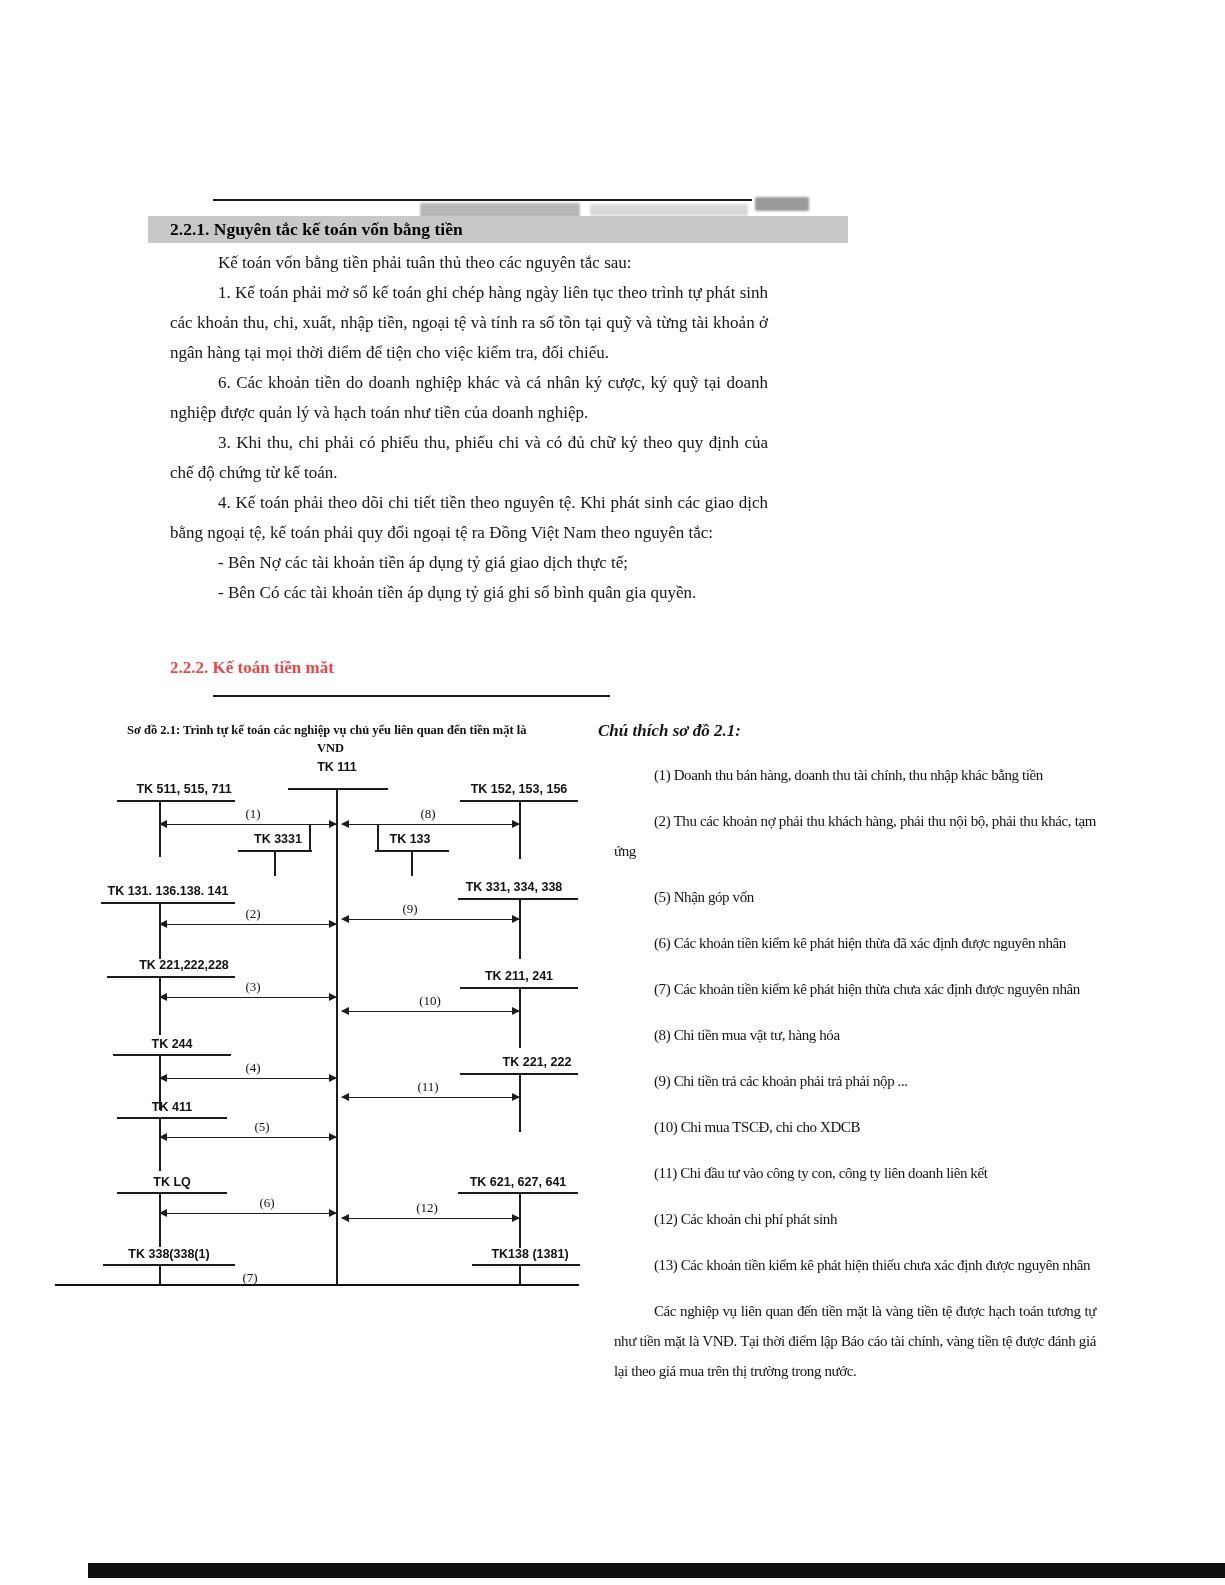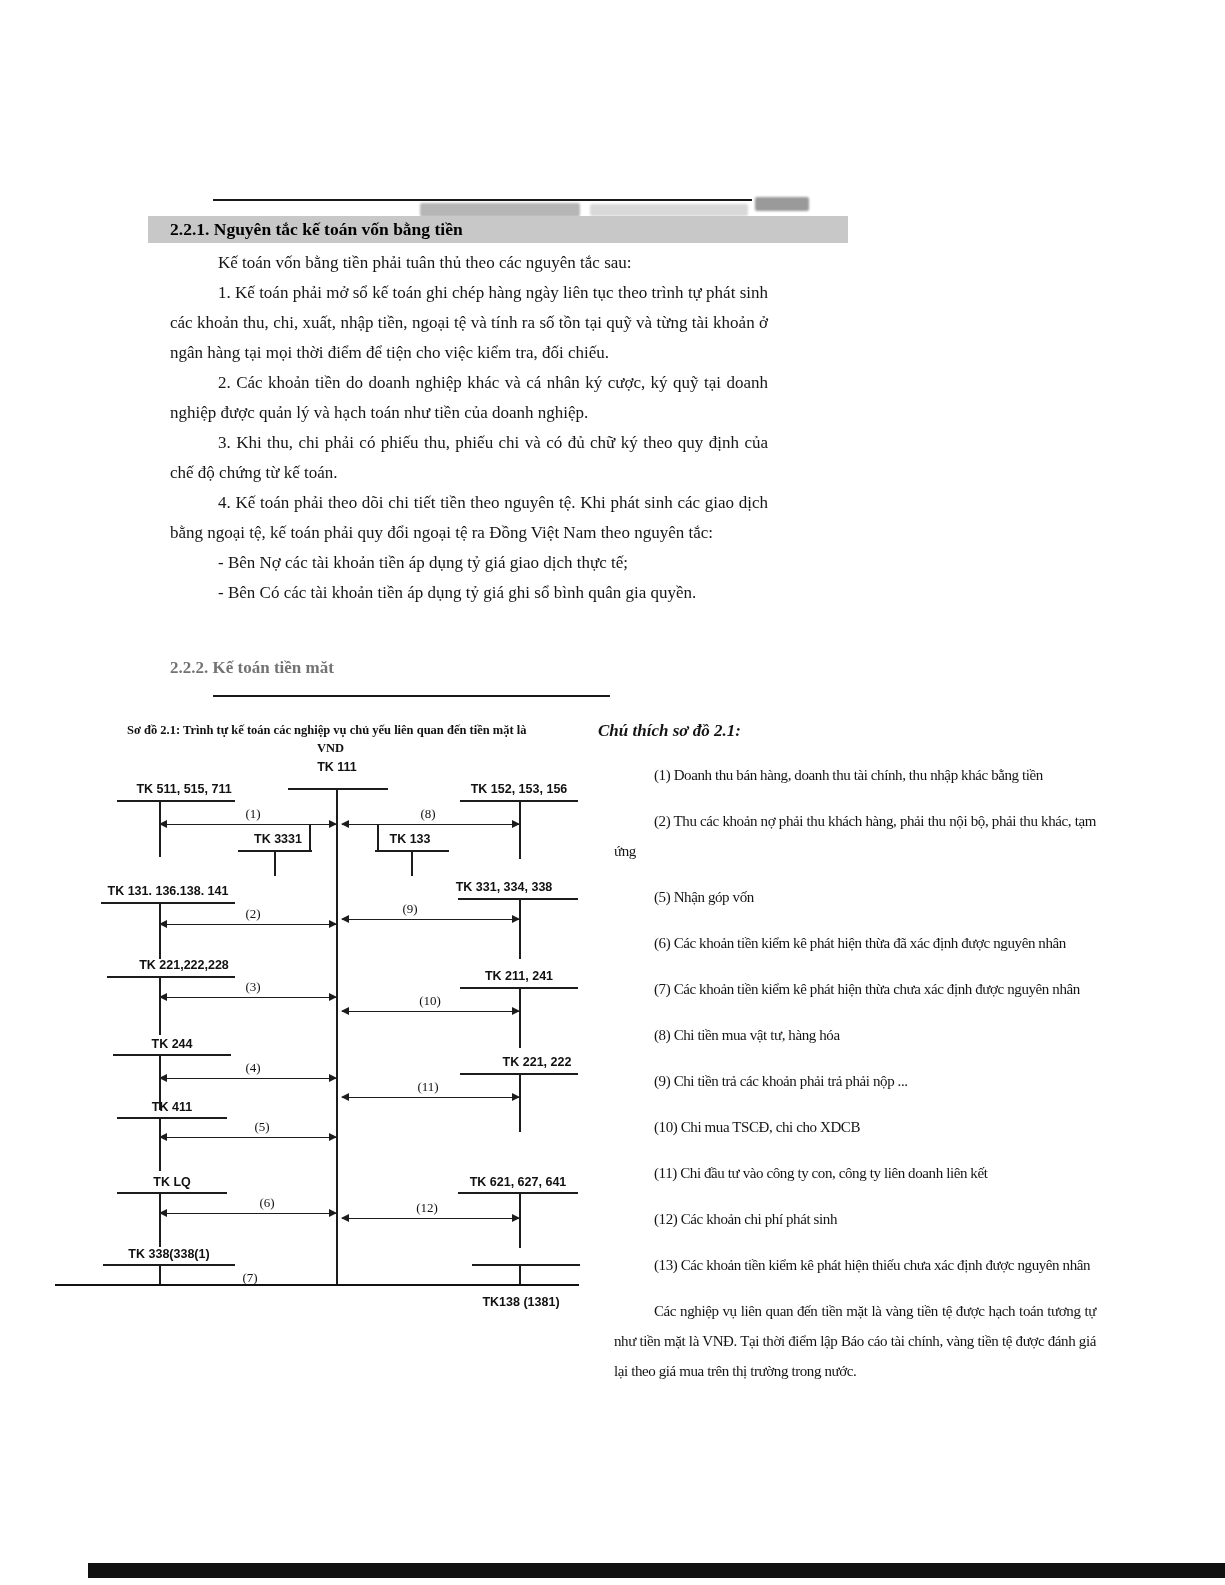--- a/index.html
+++ b/index.html
@@ -6,21 +6,21 @@
   .pg{position:relative;width:1225px;height:1585px;background:#fff;overflow:hidden;
       font-family:"Liberation Serif",serif;color:#141414;}
   .rule{position:absolute;background:#1a1a1a;height:2px;}
   .smudge{position:absolute;filter:blur(1.2px);border-radius:2px;}
   .hband{position:absolute;left:148px;top:216px;width:700px;height:27px;background:#c8c8c8;}
   .hband .ht{font:bold 17.5px/27px "Liberation Serif",serif;color:#000;padding-left:22px;white-space:nowrap;}
   .body-text{position:absolute;left:170px;top:248px;width:598px;
       font:17px/30px "Liberation Serif",serif;text-align:justify;color:#161616;}
   .body-text p{margin:0;text-indent:48px;}
   .faded{position:absolute;left:170px;top:658px;width:420px;height:15px;overflow:hidden;
-      font:bold 17px "Liberation Serif",serif;color:#737373;filter:blur(0.6px);}
+      font:bold 17px "Liberation Serif",serif;color:#ef4444;filter:blur(0.6px);}
   
   .diagram{position:absolute;left:55px;top:712px;width:528px;height:578px;}
   .dtitle{position:absolute;font:bold 12.5px "Liberation Serif",serif;color:#111;white-space:nowrap;}
   .acct{position:absolute;font:bold 12.5px "Liberation Sans",sans-serif;color:#111;
       text-align:center;white-space:nowrap;}
   .hbar{position:absolute;height:1.6px;background:#1c1c1c;}
   .vbar{position:absolute;width:1.6px;background:#1c1c1c;}
   .arr{position:absolute;height:0;border-top:1.6px solid #1c1c1c;}
   .arr::before,.arr::after{content:"";position:absolute;top:-4.8px;width:0;height:0;
       border-top:4.2px solid transparent;border-bottom:4.2px solid transparent;}
@@ -44,21 +44,21 @@
   <div class="smudge" style="left:590px;top:204px;width:158px;height:12px;background:#d9d9d9;"></div>
   <div class="smudge" style="left:755px;top:197px;width:54px;height:14px;background:#9a9a9a;"></div>
 
   <div class="hband">
     <div class="ht">2.2.1. Nguyên tắc kế toán vốn bằng tiền</div>
   </div>
 
   <div class="body-text">
     <p>Kế toán vốn bằng tiền phải tuân thủ theo các nguyên tắc sau:</p>
     <p>1. Kế toán phải mở sổ kế toán ghi chép hàng ngày liên tục theo trình tự phát sinh các khoản thu, chi, xuất, nhập tiền, ngoại tệ và tính ra số tồn tại quỹ và từng tài khoản ở ngân hàng tại mọi thời điểm để tiện cho việc kiểm tra, đối chiếu.</p>
-    <p>2. Các khoản tiền do doanh nghiệp khác và cá nhân ký cược, ký quỹ tại doanh nghiệp được quản lý và hạch toán như tiền của doanh nghiệp.</p>
+    <p>6. Các khoản tiền do doanh nghiệp khác và cá nhân ký cược, ký quỹ tại doanh nghiệp được quản lý và hạch toán như tiền của doanh nghiệp.</p>
     <p>3. Khi thu, chi phải có phiếu thu, phiếu chi và có đủ chữ ký theo quy định của chế độ chứng từ kế toán.</p>
     <p>4. Kế toán phải theo dõi chi tiết tiền theo nguyên tệ. Khi phát sinh các giao dịch bằng ngoại tệ, kế toán phải quy đổi ngoại tệ ra Đồng Việt Nam theo nguyên tắc:</p>
     <p>- Bên Nợ các tài khoản tiền áp dụng tỷ giá giao dịch thực tế;</p>
     <p>- Bên Có các tài khoản tiền áp dụng tỷ giá ghi sổ bình quân gia quyền.</p>
   </div>
 
   <div class="faded">2.2.2. Kế toán tiền mặt</div>
 
   <div class="rule" style="left:213px;top:695px;width:397px;"></div>
 
@@ -91,21 +91,21 @@
     <div class="hbar" style="left:320px;top:138px;width:74px;"></div>
     <div class="vbar" style="left:356px;top:138px;height:26px;"></div>
     <div class="vbar" style="left:322px;top:113px;height:25px;"></div>
 
     <div class="acct" style="left:46px;top:172px;width:134px;">TK 131. 136.138. 141</div>
     <div class="hbar" style="left:46px;top:190px;width:134px;"></div>
     <div class="vbar" style="left:104px;top:190px;height:57px;"></div>
     <div class="arr" style="left:105px;top:212px;width:176px;"></div>
     <div class="num" style="left:181px;top:194px;">(2)</div>
 
-    <div class="acct" style="left:389px;top:168px;width:120px;">TK 331, 334, 338</div>
+    <div class="acct" style="left:399px;top:168px;width:120px;">TK 331, 334, 338</div>
     <div class="hbar" style="left:403px;top:186px;width:120px;"></div>
     <div class="vbar" style="left:464px;top:186px;height:61px;"></div>
     <div class="arr" style="left:287px;top:207px;width:177px;"></div>
     <div class="num" style="left:338px;top:189px;">(9)</div>
 
     <div class="acct" style="left:65px;top:246px;width:128px;">TK 221,222,228</div>
     <div class="hbar" style="left:52px;top:264px;width:128px;"></div>
     <div class="vbar" style="left:104px;top:264px;height:59px;"></div>
     <div class="arr" style="left:105px;top:285px;width:176px;"></div>
     <div class="num" style="left:181px;top:267px;">(3)</div>
@@ -144,21 +144,21 @@
     <div class="hbar" style="left:403px;top:480px;width:120px;"></div>
     <div class="vbar" style="left:464px;top:480px;height:56px;"></div>
     <div class="arr" style="left:287px;top:506px;width:177px;"></div>
     <div class="num" style="left:355px;top:488px;">(12)</div>
 
     <div class="acct" style="left:48px;top:535px;width:132px;">TK 338(338(1)</div>
     <div class="hbar" style="left:48px;top:552px;width:132px;"></div>
     <div class="vbar" style="left:104px;top:552px;height:20px;"></div>
     <div class="num" style="left:178px;top:558px;">(7)</div>
 
-    <div class="acct" style="left:410px;top:535px;width:112px;margin-top:48px;">TK138 (1381)</div>
+    <div class="acct" style="left:419px;top:535px;width:112px;">TK138 (1381)</div>
     <div class="hbar" style="left:417px;top:552px;width:108px;"></div>
     <div class="vbar" style="left:464px;top:552px;height:20px;"></div>
 
     <div class="hbar" style="left:0px;top:572px;width:524px;height:2px;background:#111;"></div>
   </div>
 
   <div class="notes">
     <div class="nh">Chú thích sơ đồ 2.1:</div>
     <div class="ni">(1) Doanh thu bán hàng, doanh thu tài chính, thu nhập khác bằng tiền</div>
     <div class="ni">(2) Thu các khoản nợ phải thu khách hàng, phải thu nội bộ, phải thu khác, tạm ứng</div>

